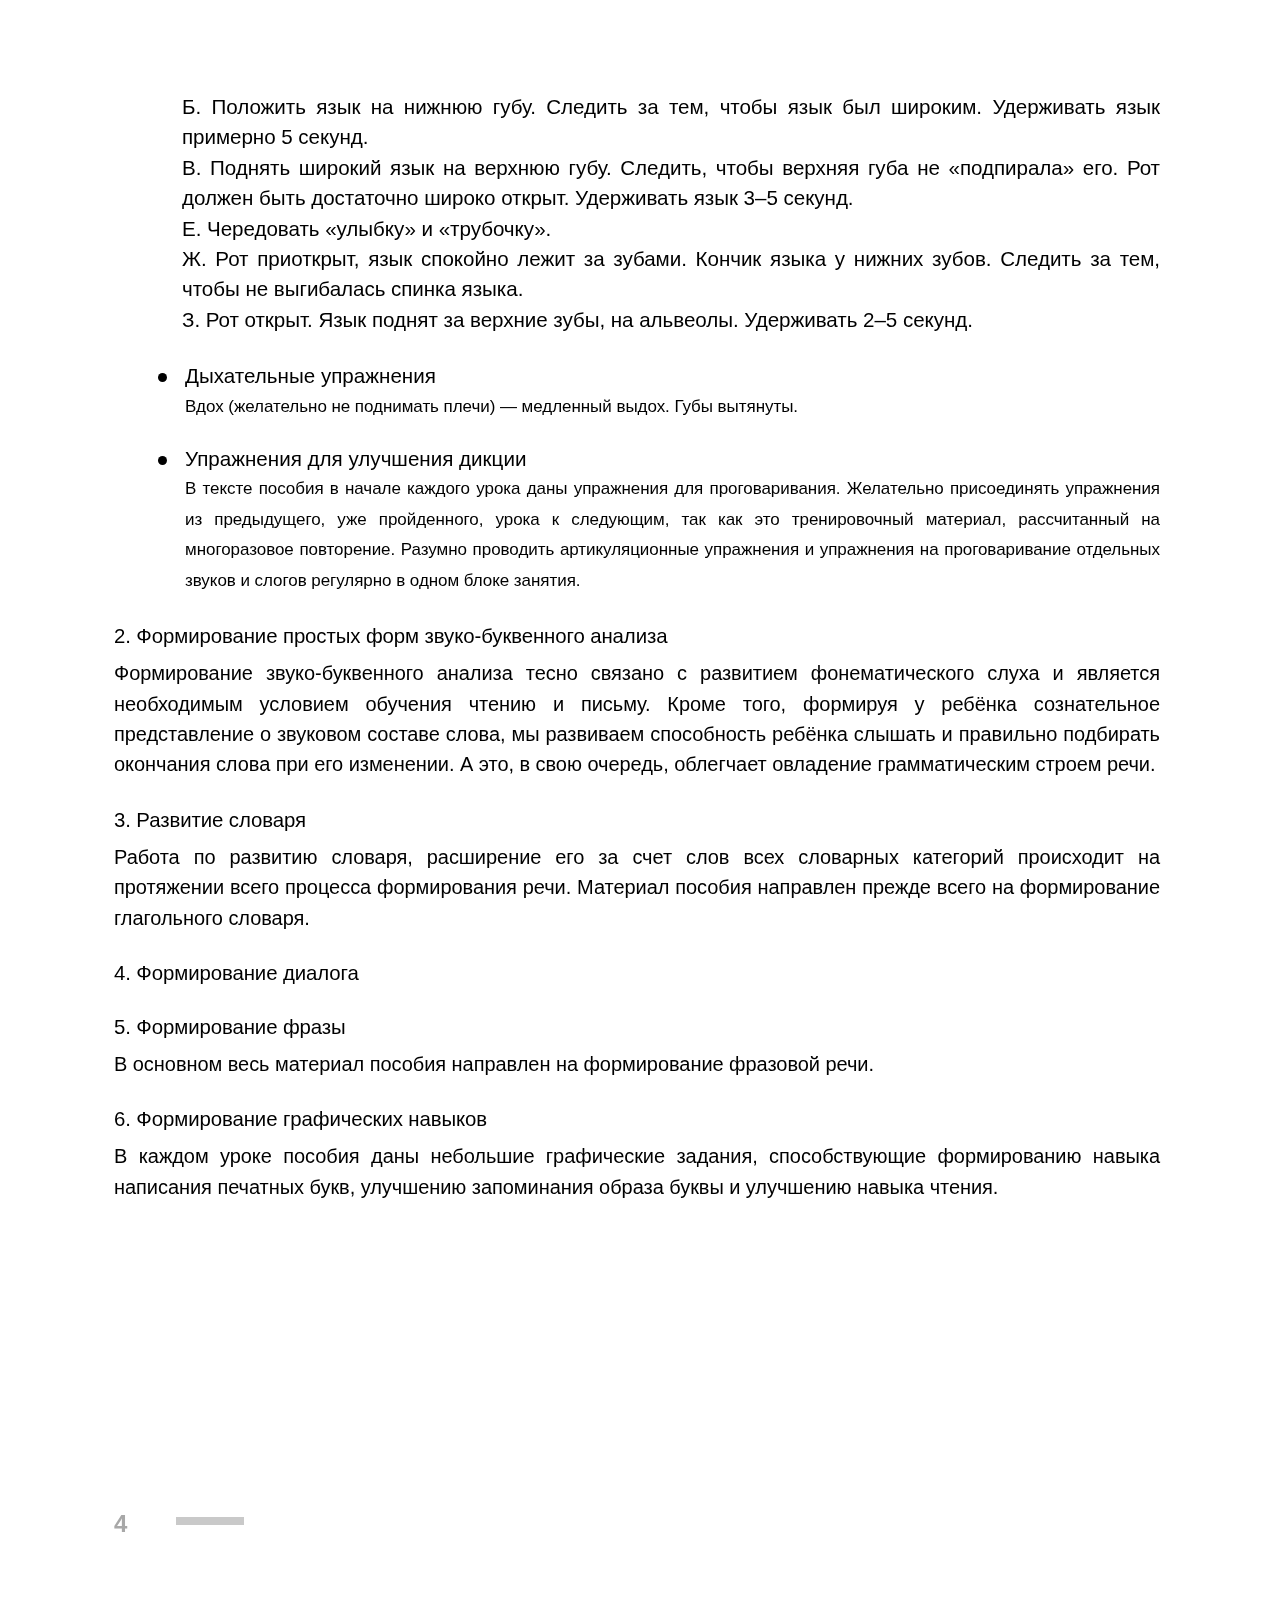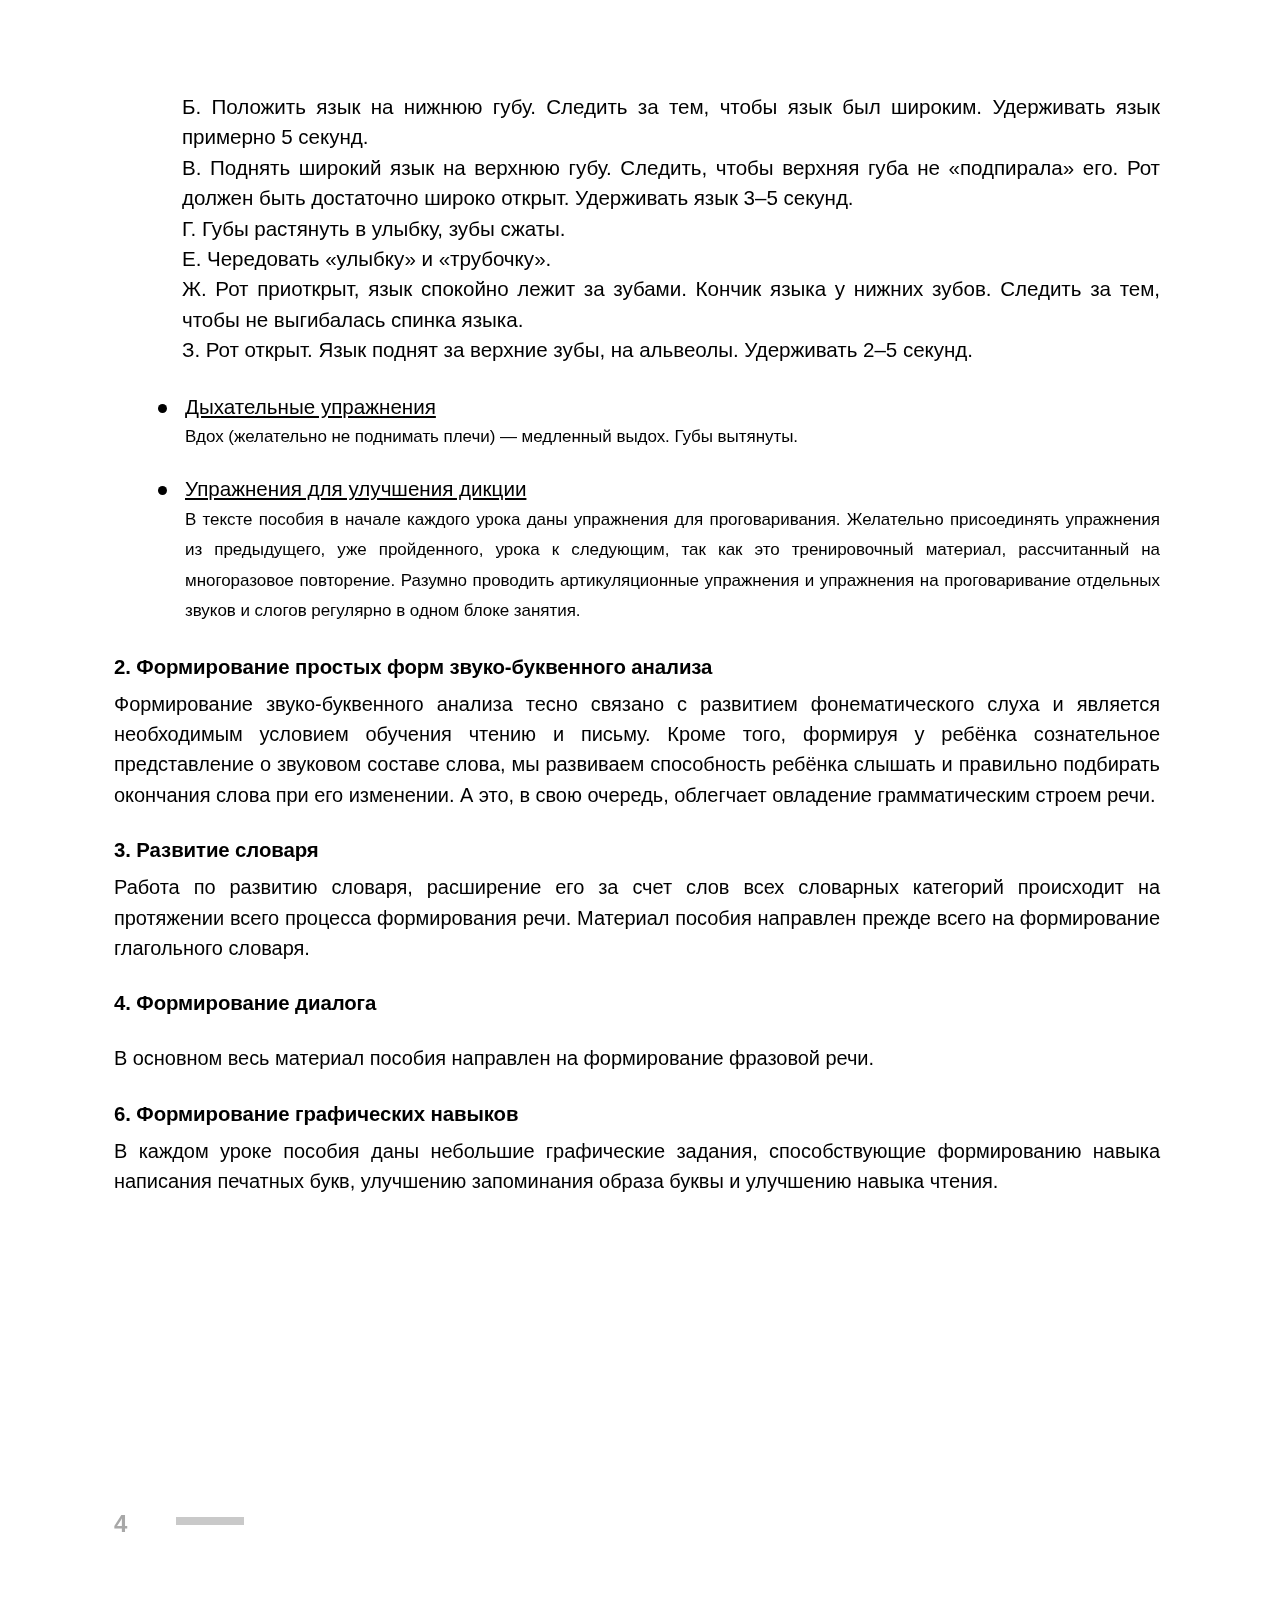--- a/index.html
+++ b/index.html
@@ -61,38 +61,37 @@
     top: 12px;
     width: 9px;
     height: 9px;
     background: #000000;
     border-radius: 50%;
   }
   .bullet-title {
     font-size: 20.6px;
     line-height: 30.4px;
     margin: 0;
-    text-decoration: underline;
   }
   .bullet-body {
     font-size: 17px;
     line-height: 30.4px;
     margin: 0;
     text-align: justify;
     text-justify: inter-word;
     letter-spacing: -0.05px;
   }
 
   
   .section {
     margin-top: 26px;
   }
   .section-heading {
     font-size: 20.4px;
-    font-weight: bold;
+    font-weight: normal;
     line-height: 28px;
     margin: 0 0 8px 0;
     letter-spacing: -0.1px;
   }
   .section-body {
     font-size: 20px;
     line-height: 30.4px;
     margin: 0;
     text-align: justify;
     text-justify: inter-word;
@@ -131,21 +130,20 @@
 </head>
 <body>
 
 <div class="page">
 
   <div class="content">
 
     <div class="lettered-block">
       <p class="lettered-item">Б. Положить язык на нижнюю губу. Следить за тем, чтобы язык был широким. Удерживать язык примерно 5 секунд.</p>
       <p class="lettered-item">В. Поднять широкий язык на верхнюю губу. Следить, чтобы верхняя губа не «подпирала» его. Рот должен быть достаточно широко открыт. Удерживать язык 3–5 секунд.</p>
-      <p class="lettered-item">Г. Губы растянуть в улыбку, зубы сжаты.</p>
       <p class="lettered-item">Е. Чередовать «улыбку» и «трубочку».</p>
       <p class="lettered-item">Ж. Рот приоткрыт, язык спокойно лежит за зубами. Кончик языка у нижних зубов. Следить за тем, чтобы не выгибалась спинка языка.</p>
       <p class="lettered-item">З. Рот открыт. Язык поднят за верхние зубы, на альвеолы. Удерживать 2–5 секунд.</p>
     </div>
 
     <ul class="bullet-list">
       <li class="bullet-item">
         <span class="bullet-dot"></span>
         <p class="bullet-title">Дыхательные упражнения</p>
         <p class="bullet-body">Вдох (желательно не поднимать плечи) — медленный выдох. Губы вытянуты.</p>
@@ -165,20 +163,21 @@
     <div class="section">
       <h2 class="section-heading">3. Развитие словаря</h2>
       <p class="section-body">Работа по развитию словаря, расширение его за счет слов всех словарных категорий происходит на протяжении всего процесса формирования речи. Материал пособия направлен прежде всего на формирование глагольного словаря.</p>
     </div>
 
     <div class="section">
       <h2 class="section-heading">4. Формирование диалога</h2>
     </div>
 
     <div class="section">
+      <h2 class="section-heading">5. Формирование фразы</h2>
       <p class="section-body last-ragged">В основном весь материал пособия направлен на формирование фразовой речи.</p>
     </div>
 
     <div class="section">
       <h2 class="section-heading">6. Формирование графических навыков</h2>
       <p class="section-body">В каждом уроке  пособия даны небольшие графические задания, способствующие формированию навыка написания печатных букв, улучшению запоминания образа буквы и улучшению навыка чтения.</p>
     </div>
 
   </div>
 

